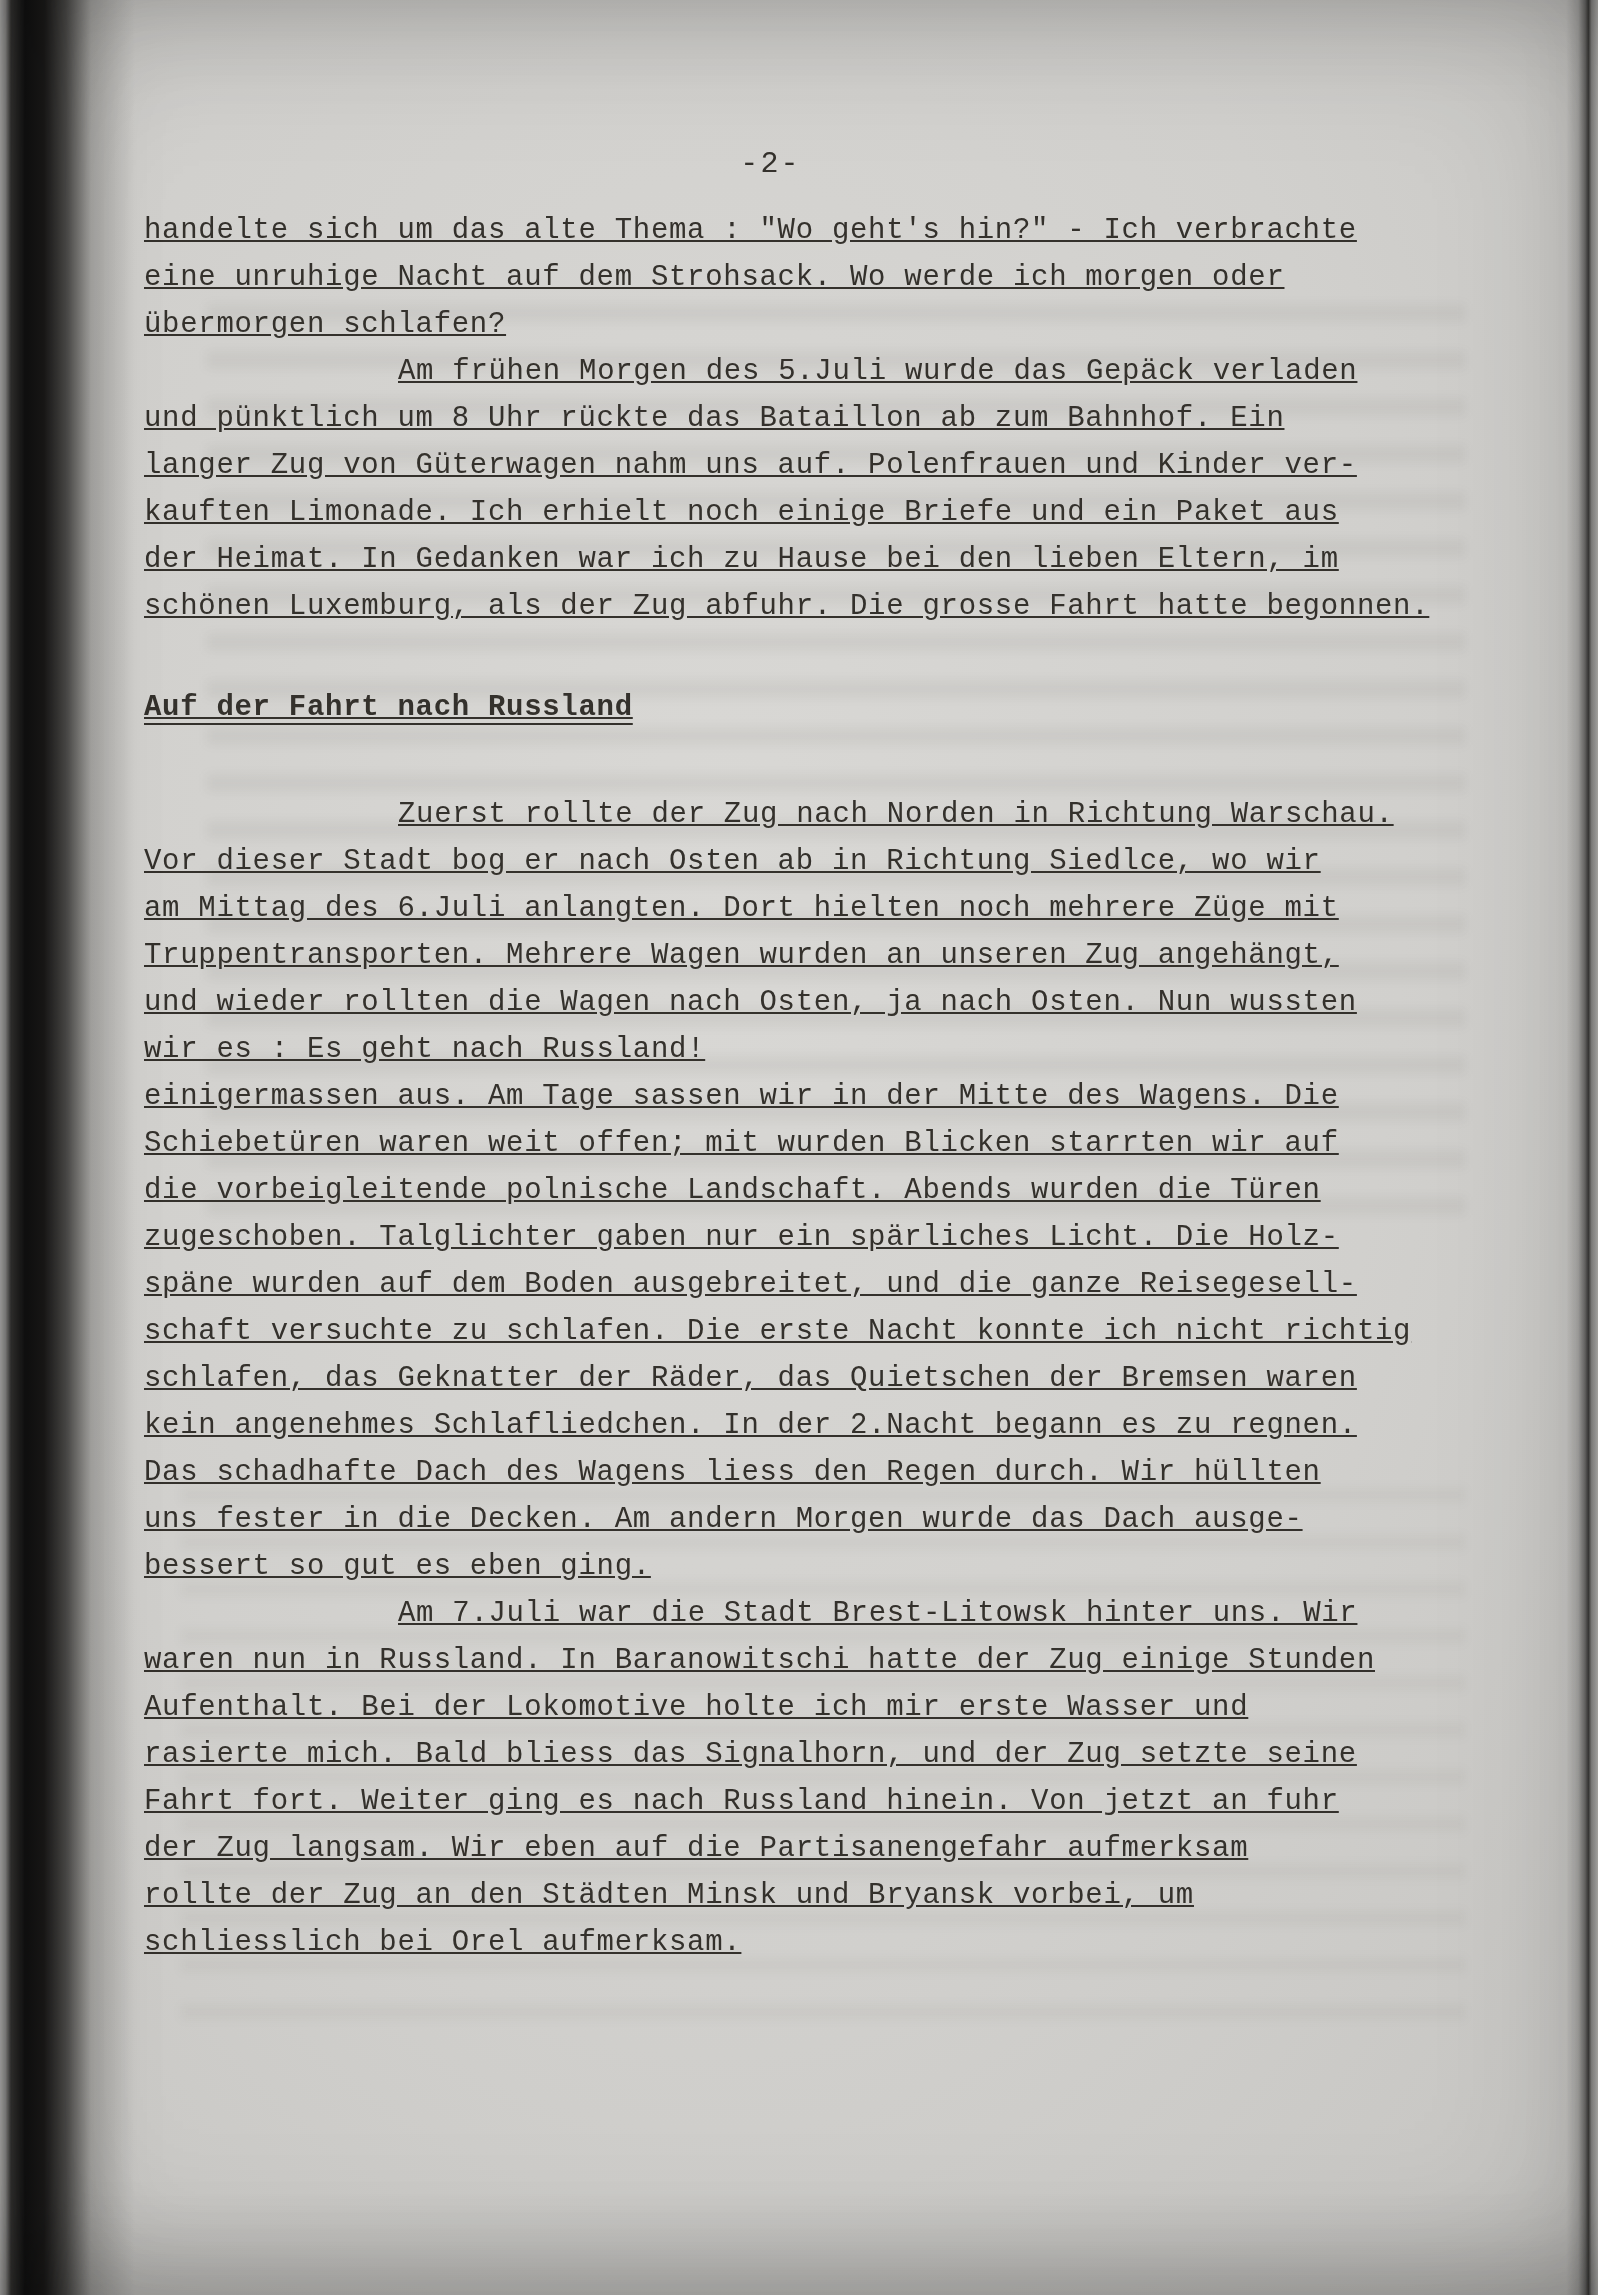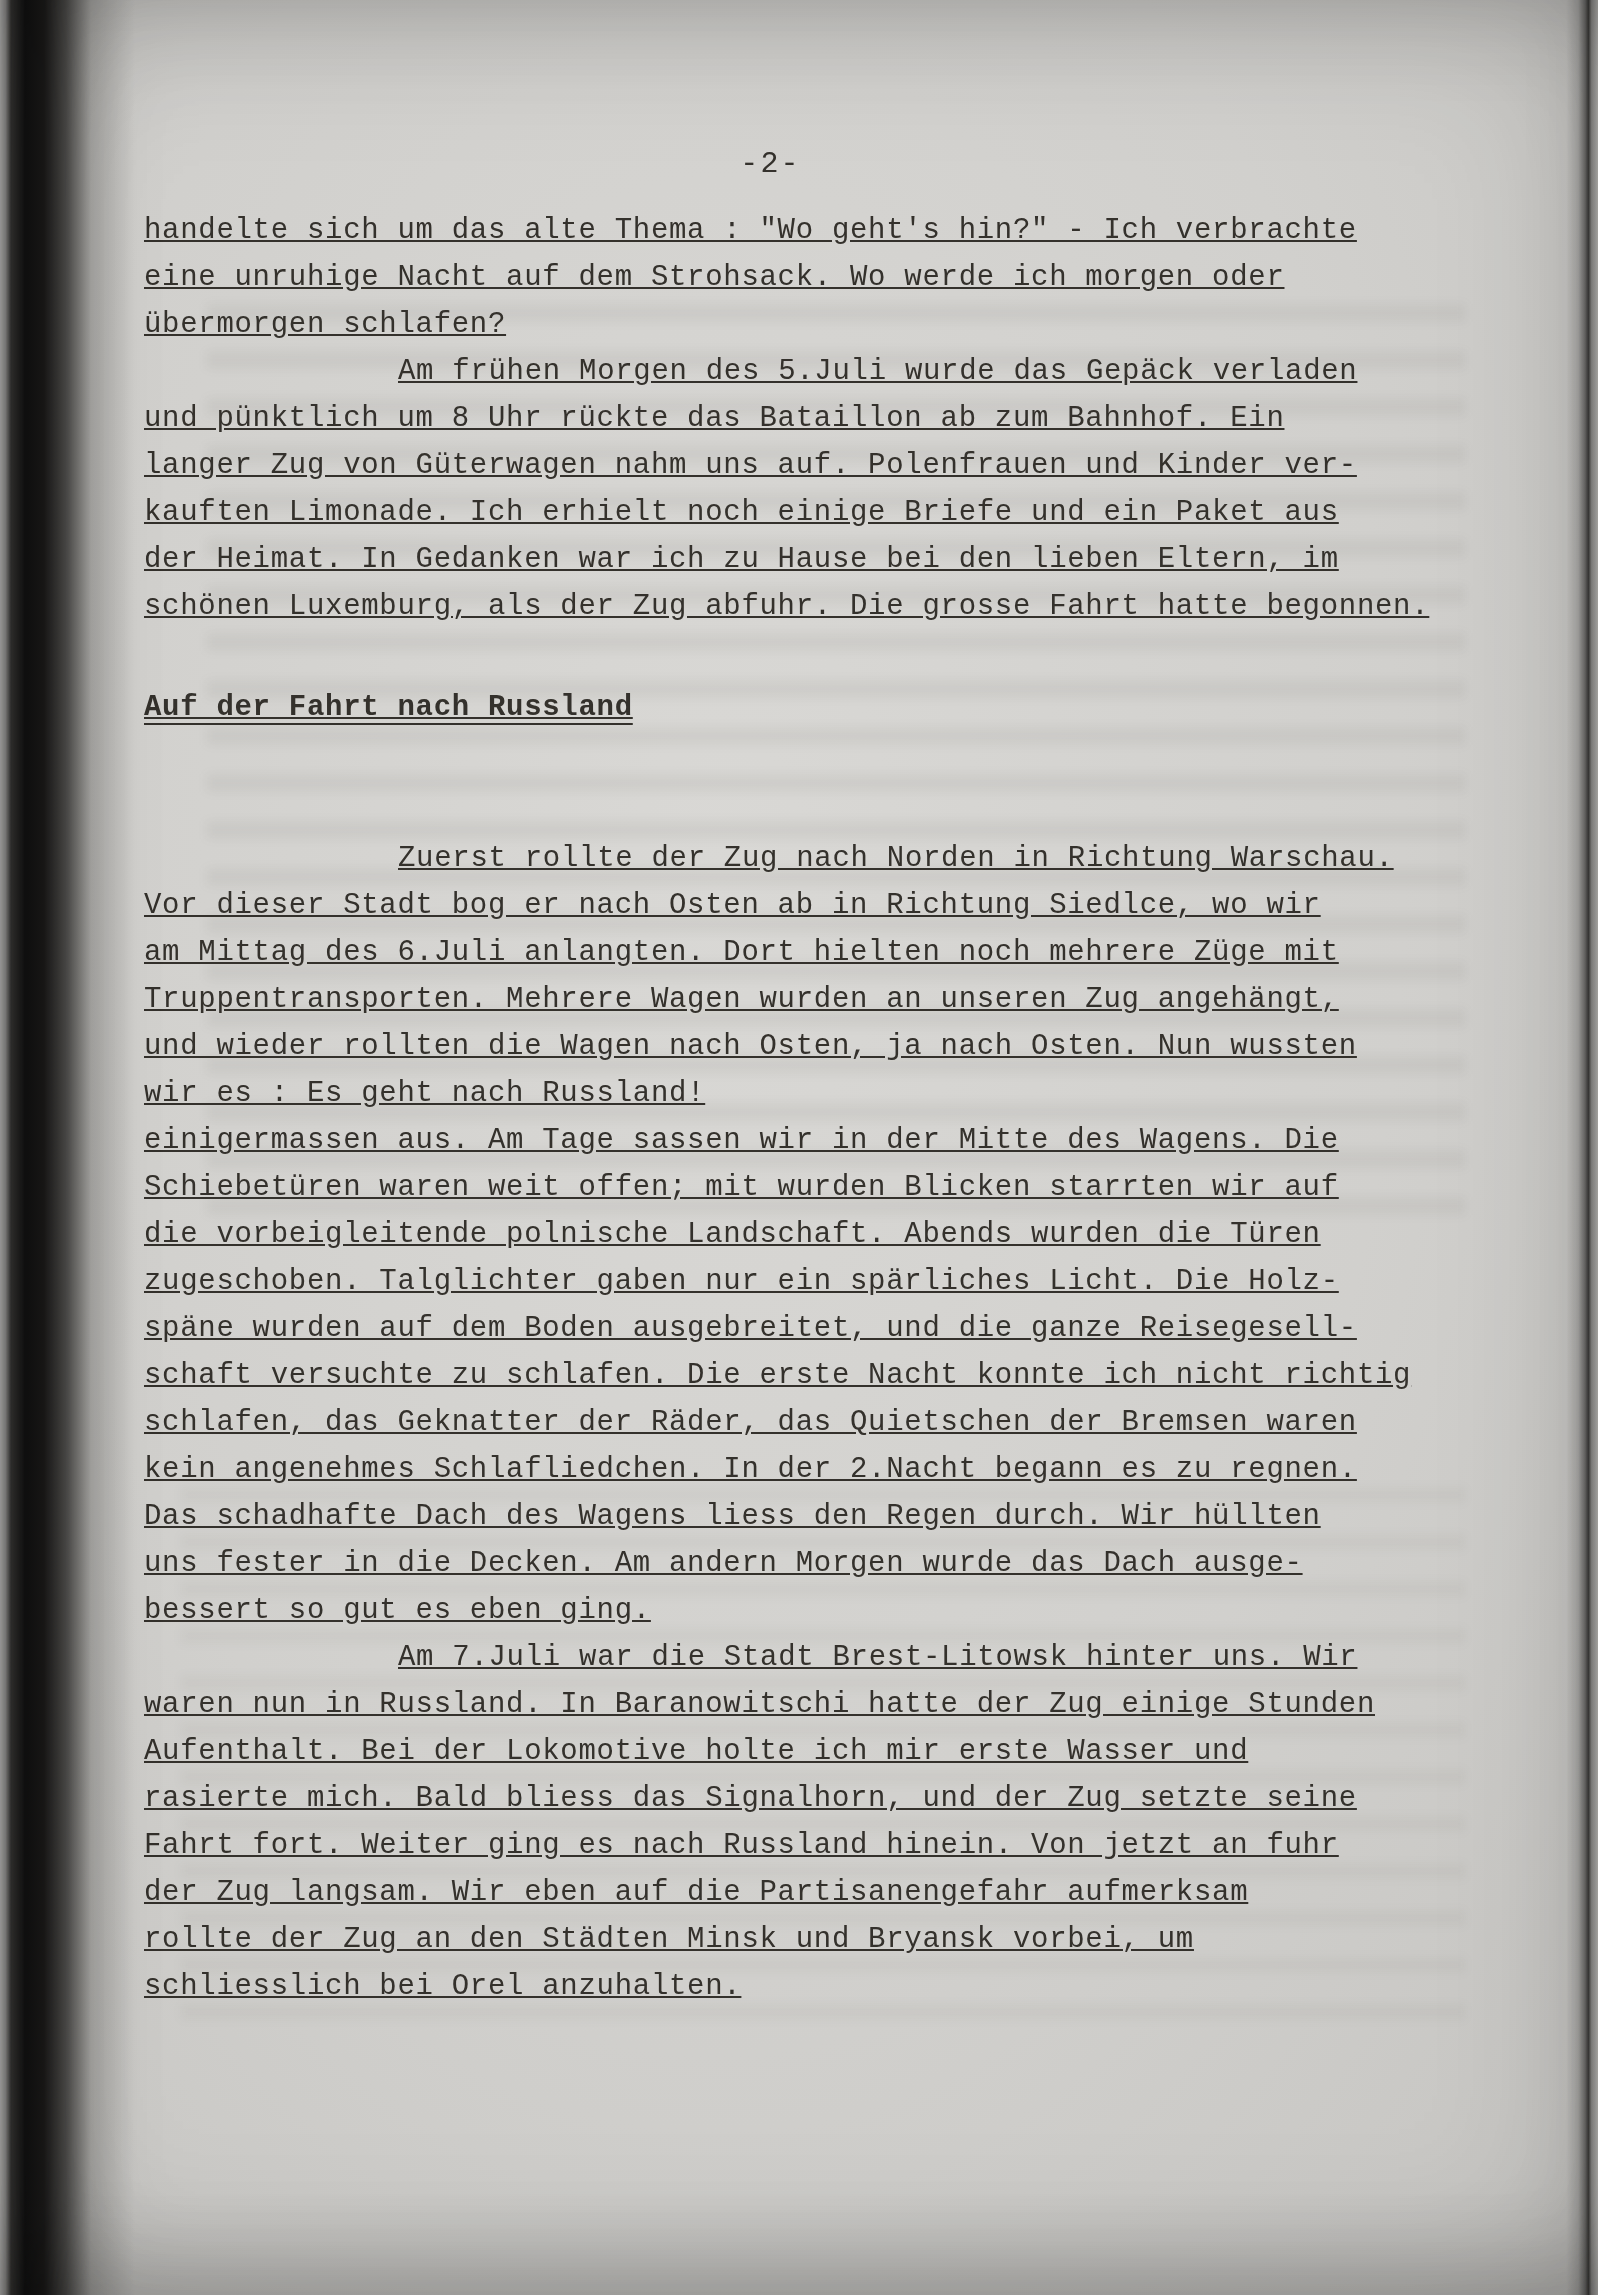--- a/index.html
+++ b/index.html
@@ -83,21 +83,21 @@
     font-size: 29px;
     line-height: 47px;
     letter-spacing: 0.7px;
     z-index: 3;
     text-decoration: underline;
   }
 
   .line { white-space: pre; }
   .line.indent { padding-left: 254px; }
 
-  .heading { margin-top: 54px; margin-bottom: 104px; }
+  .heading { margin-top: 54px; margin-bottom: 60px; }
   .heading .line {
     font-weight: bold;
     text-decoration: underline;
     text-underline-offset: 7.6px;
     text-decoration-thickness: 2.1px;
   }
 </style>
 </head>
 <body>
 
@@ -147,21 +147,21 @@
         <div class="line">bessert so gut es eben ging.</div>
       </div>
       <div class="paragraph">
         <div class="line indent">Am 7.Juli war die Stadt Brest-Litowsk hinter uns. Wir</div>
         <div class="line">waren nun in Russland. In Baranowitschi hatte der Zug einige Stunden</div>
         <div class="line">Aufenthalt. Bei der Lokomotive holte ich mir erste Wasser und</div>
         <div class="line">rasierte mich. Bald bliess das Signalhorn, und der Zug setzte seine</div>
         <div class="line">Fahrt fort. Weiter ging es nach Russland hinein. Von jetzt an fuhr</div>
         <div class="line">der Zug langsam. Wir eben auf die Partisanengefahr aufmerksam</div>
         <div class="line">rollte der Zug an den Städten Minsk und Bryansk vorbei, um</div>
-        <div class="line">schliesslich bei Orel anzuhalten.</div>
+        <div class="line">schliesslich bei Orel aufmerksam.</div>
       </div>
     </div>
 
   <div class="binding"></div>
   <div class="edge-right"></div>
   <div class="vignette"></div>
 </div>
 
 
 </body></html>

